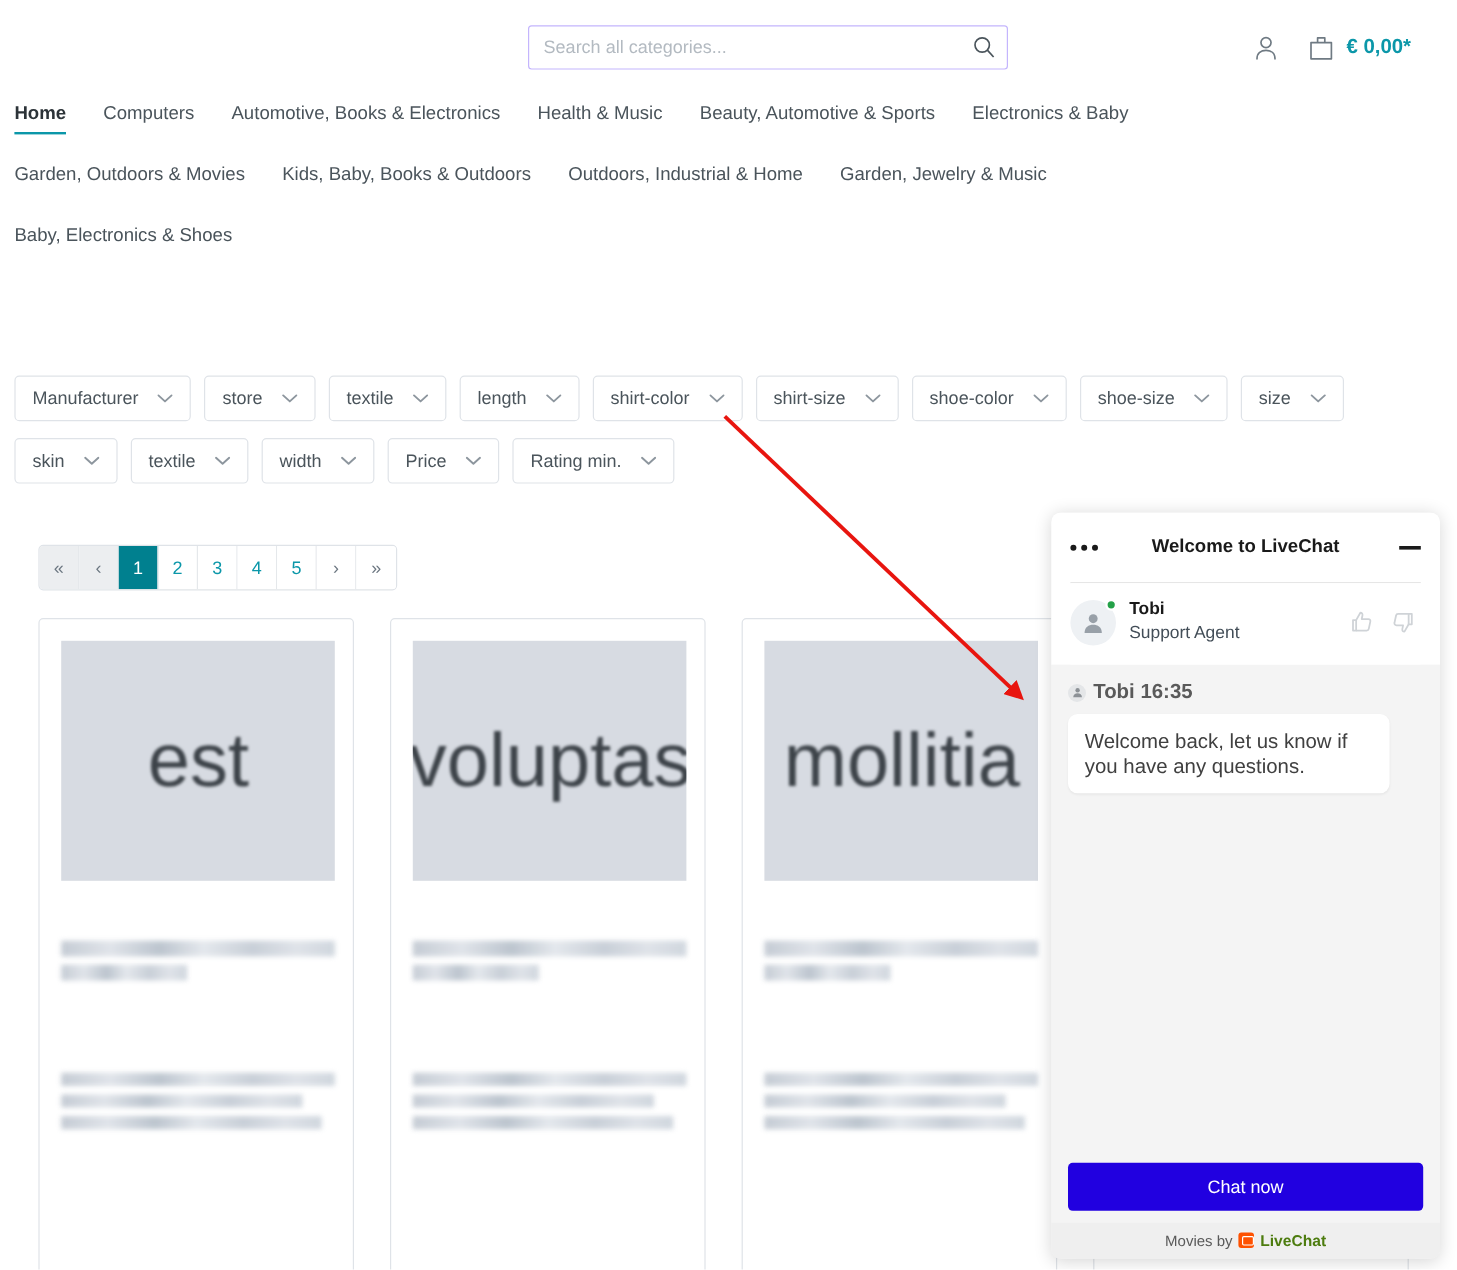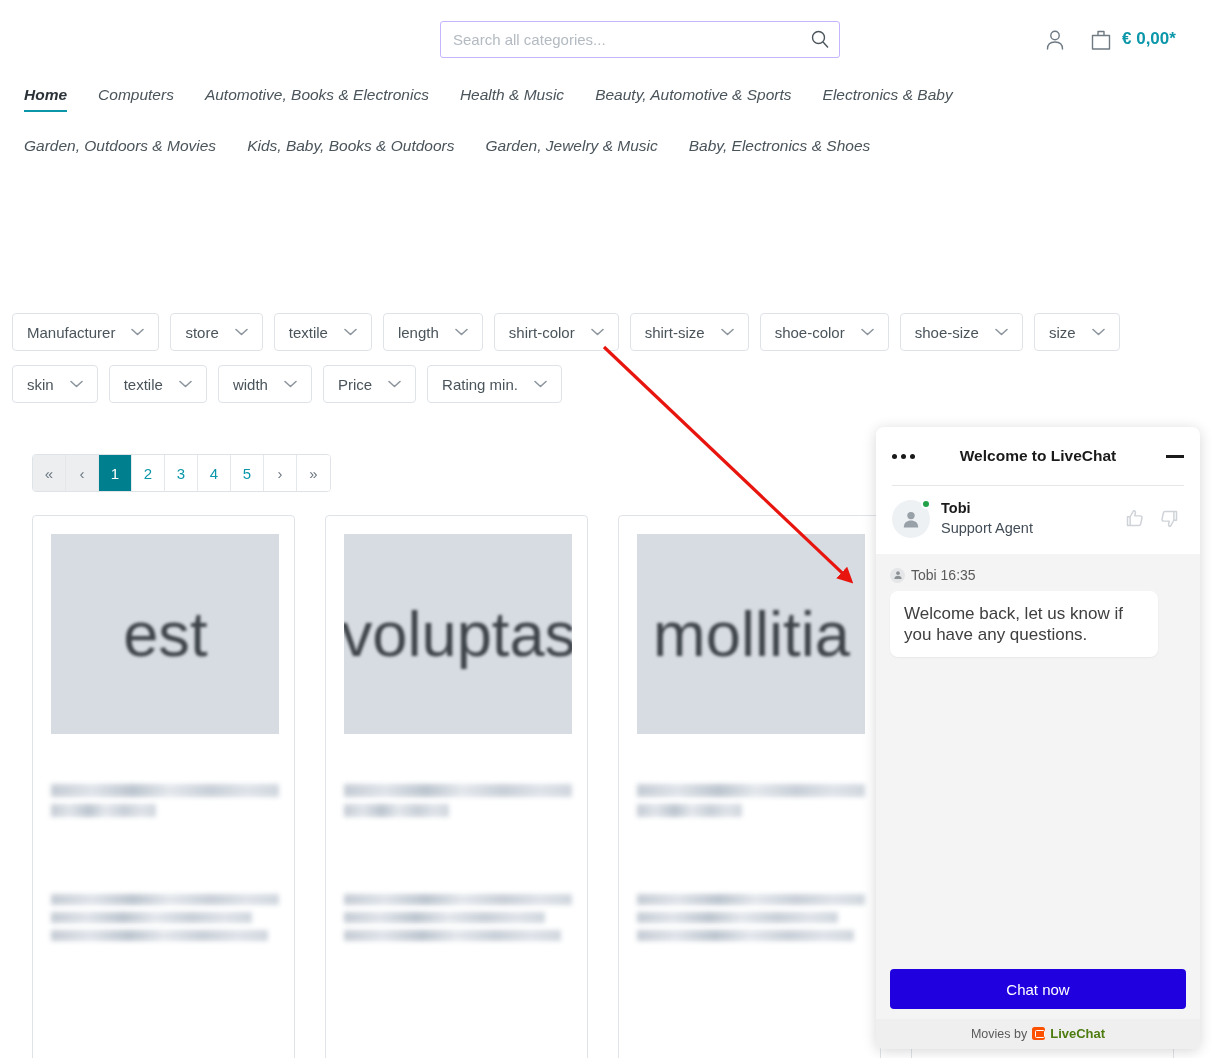--- a/index.html
+++ b/index.html
@@ -39,21 +39,21 @@
   }
 
   .acct-icon { position: absolute; left: 1042px; top: 27px; width: 26px; height: 26px; cursor: pointer; }
   .bag-icon  { position: absolute; left: 1088px; top: 27px; width: 26px; height: 26px; cursor: pointer; }
   .cart-total {
     position: absolute; left: 1122px; top: 29px;
     font-size: 17px; font-weight: bold; color: #0b97a9; white-space: nowrap; cursor: pointer;
   }
 
   
-  .nav { position: absolute; top: 84px; left: 12px; width: 1000px; font-style: italic; }
+  .nav { position: absolute; top: 84px; left: 0; width: 1000px; }
   .navrow { display: flex; flex-wrap: wrap; padding-left: 12px; }
   .navitem {
     font-size: 15.5px; color: #4a545b; line-height: 22px;
     margin-right: 31px; margin-bottom: 23px; cursor: pointer;
     white-space: nowrap; position: relative; padding-bottom: 6px;
   }
   .navitem.active { font-weight: bold; color: #2c3338; }
   .navitem.active::after {
     content: ""; position: absolute; left: 0; right: 0; bottom: 0;
     height: 2px; background: #0b97a9;
@@ -152,21 +152,21 @@
   .agent-name { font-size: 14.5px; font-weight: bold; color: #1a1a1a; line-height: 19px; }
   .agent-role { font-size: 14.5px; color: #424d57; line-height: 20px; }
   .rate { display: flex; gap: 14px; padding-right: 4px; }
   .rate span { cursor: pointer; display: inline-flex; }
   .chat-body { flex: 1; background: #f4f4f4; padding: 13px 14px 0 14px; overflow: hidden; }
   .msg-meta { display: flex; align-items: center; gap: 6px; margin-bottom: 8px; }
   .msg-meta .mini-av {
     width: 15px; height: 15px; border-radius: 50%; background: #e4e6e8;
     display: flex; align-items: center; justify-content: center;
   }
-  .msg-meta .who { font-size: 14px; color: #5a5a5a; }
+  .msg-meta .who { font-size: 17px; color: #5a5a5a; font-weight: bold; }
   .bubble {
     background: #fff; border-radius: 8px; padding: 12px 14px;
     font-size: 17px; line-height: 21px; color: #404040; max-width: 268px;
     box-shadow: 0 1px 2px rgba(0,0,0,.05);
   }
   .chat-foot { background: #f4f4f4; padding: 0 14px 10px 14px; }
   .chat-now {
     width: 100%; height: 40px; background: #2100e0; color: #fff;
     border: none; border-radius: 4px; font-size: 15px; cursor: pointer;
     font-family: "Liberation Sans", sans-serif;
@@ -223,20 +223,21 @@
   <nav class="nav">
     <div class="navrow" id="nav-container">
         <div class="navitem active">Home</div>
         <div class="navitem">Computers</div>
         <div class="navitem">Automotive, Books &amp; Electronics</div>
         <div class="navitem">Health &amp; Music</div>
         <div class="navitem">Beauty, Automotive &amp; Sports</div>
         <div class="navitem">Electronics &amp; Baby</div>
         <div class="navitem">Garden, Outdoors &amp; Movies</div>
         <div class="navitem">Kids, Baby, Books &amp; Outdoors</div>
+        <div class="navitem">Outdoors, Industrial &amp; Home</div>
         <div class="navitem">Garden, Jewelry &amp; Music</div>
         <div class="navitem">Baby, Electronics &amp; Shoes</div>
       </div>
   </nav>
 
   <div class="filters">
     <div class="frow" id="filter-container">
         <div class="fbtn">
           <span>Manufacturer</span>
           <span class="caret">

